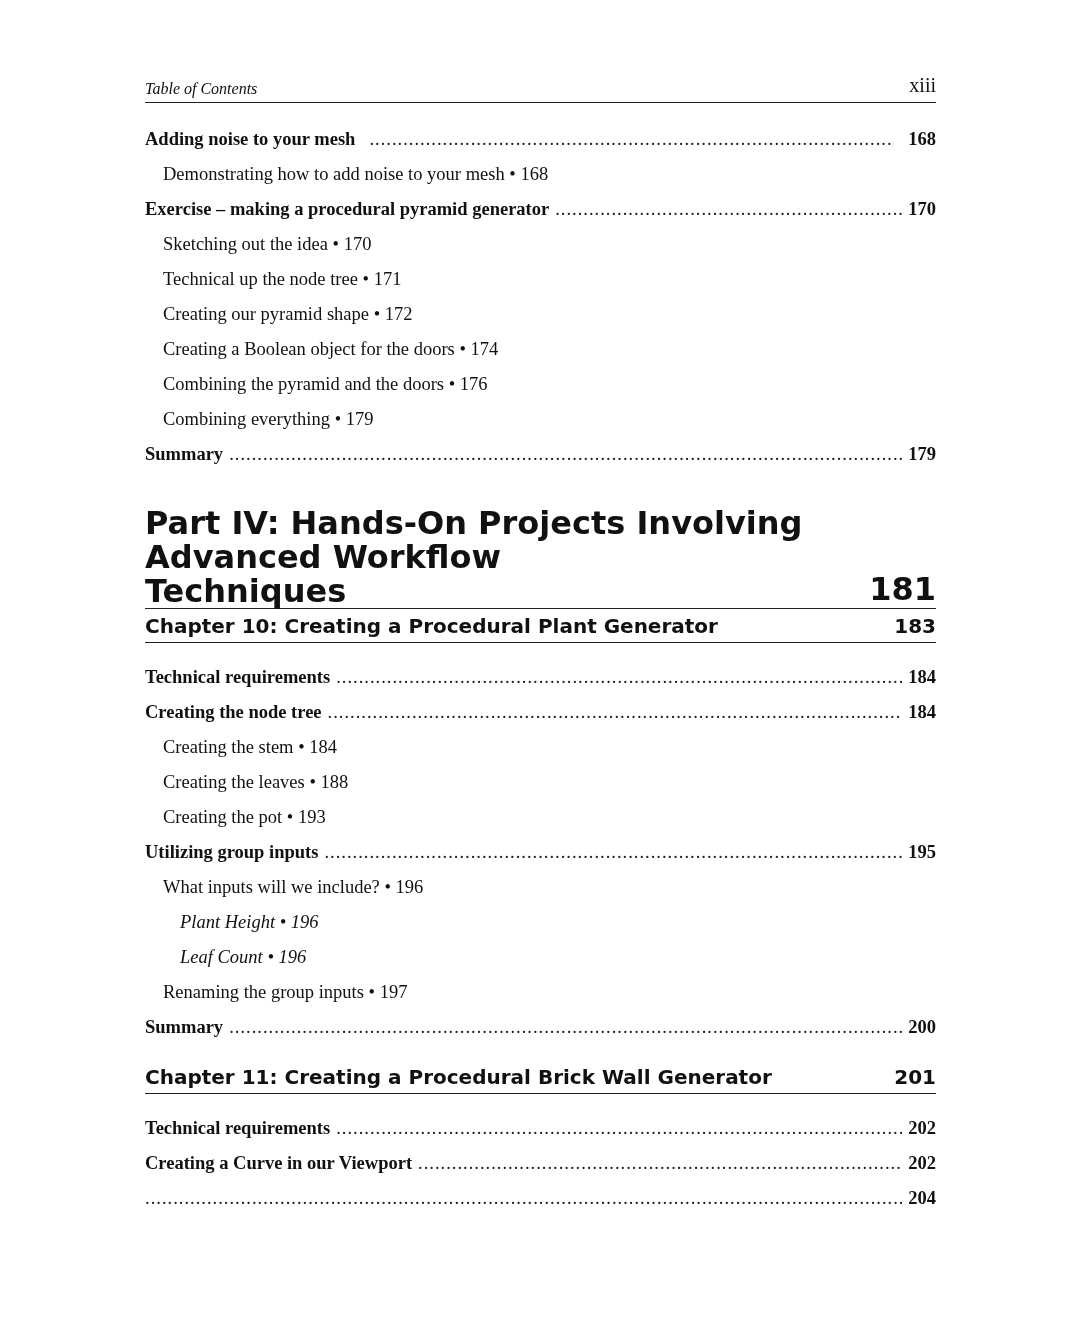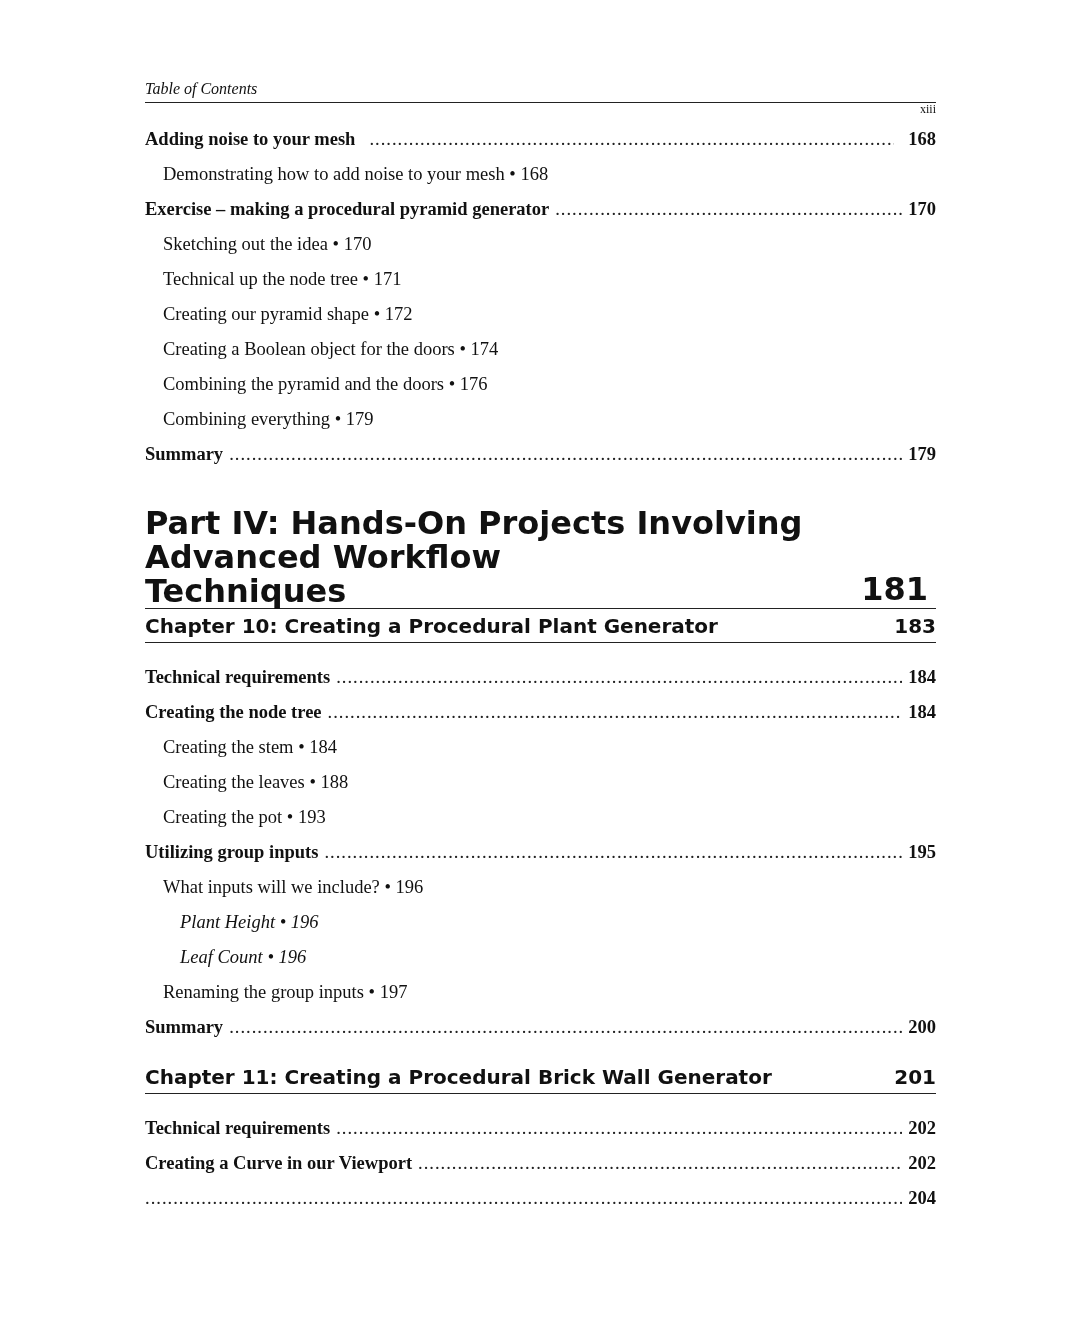--- a/index.html
+++ b/index.html
@@ -1,30 +1,30 @@
 <!DOCTYPE html>
 <html><head>
 <meta charset="utf-8">
 <style>
   html, body { margin: 0; padding: 0; background: #ffffff; }
   body { width: 1080px; height: 1332px; position: relative; overflow: hidden; color: #111; }
   .page { position: absolute; left: 145px; top: 0; width: 791px; }
   .header { position: absolute; top: 74px; left: 0; width: 791px; height: 28px; border-bottom: 1.5px solid #222; font-family: "Liberation Serif", serif; }
   .header .title { position: absolute; left: 0; top: 6px; font-style: italic; font-size: 16px; }
-  .header .pageno { position: absolute; right: 0; top: 0; font-size: 12px; margin-top: 28px; }
+  .header .pageno { position: absolute; right: 0; top: 0; font-size: 20px; }
   .row { position: absolute; left: 0; width: 791px; height: 30px; font-family: "Liberation Serif", serif; font-size: 18.5px; line-height: 30px; }
   .entry { display: flex; align-items: baseline; font-weight: bold; }
   .entry .label { white-space: nowrap; padding-right: 6px; }
   .entry .dots { flex: 1; overflow: hidden; white-space: nowrap; letter-spacing: 1px; font-weight: normal; color: #222; }
   .entry .dots::before { content: "............................................................................................................................................................................................................................................................"; }
   .entry .num { white-space: nowrap; padding-left: 6px; }
   .sub { padding-left: 18px; font-weight: normal; }
   .subsub { padding-left: 35px; font-style: italic; font-weight: normal; }
   .part { position: absolute; left: 0; width: 791px; font-family: "DejaVu Sans", sans-serif; font-weight: bold; font-size: 32px; line-height: 34px; border-bottom: 1.5px solid #222; }
-  .part .num { position: absolute; right: 8px; bottom: 2px; }
+  .part .num { position: absolute; right: 0; bottom: 2px; }
   .chapter { position: absolute; left: 0; width: 791px; height: 30px; font-family: "DejaVu Sans", sans-serif; font-weight: bold; font-size: 20px; line-height: 28px; border-bottom: 1.5px solid #222; }
   .chapter .num { position: absolute; right: 0; top: 0; }
 </style>
 </head>
 <body>
 
 <div class="page">
   <div class="header">
     <span class="title">Table of Contents</span>
     <span class="pageno">xiii</span>

